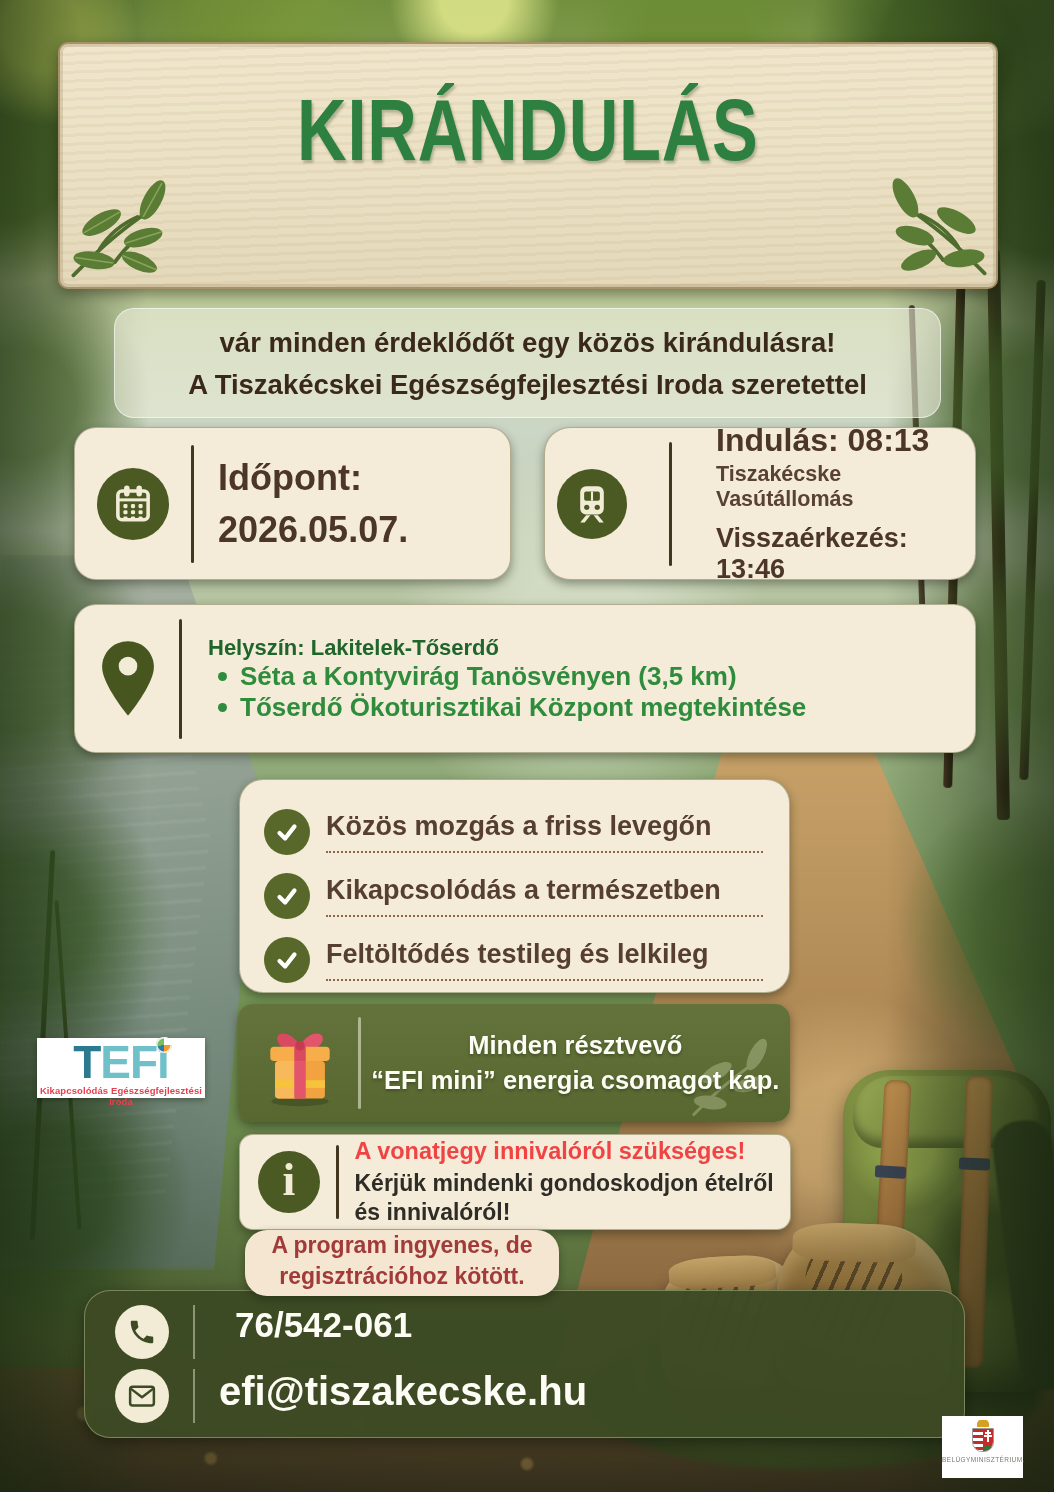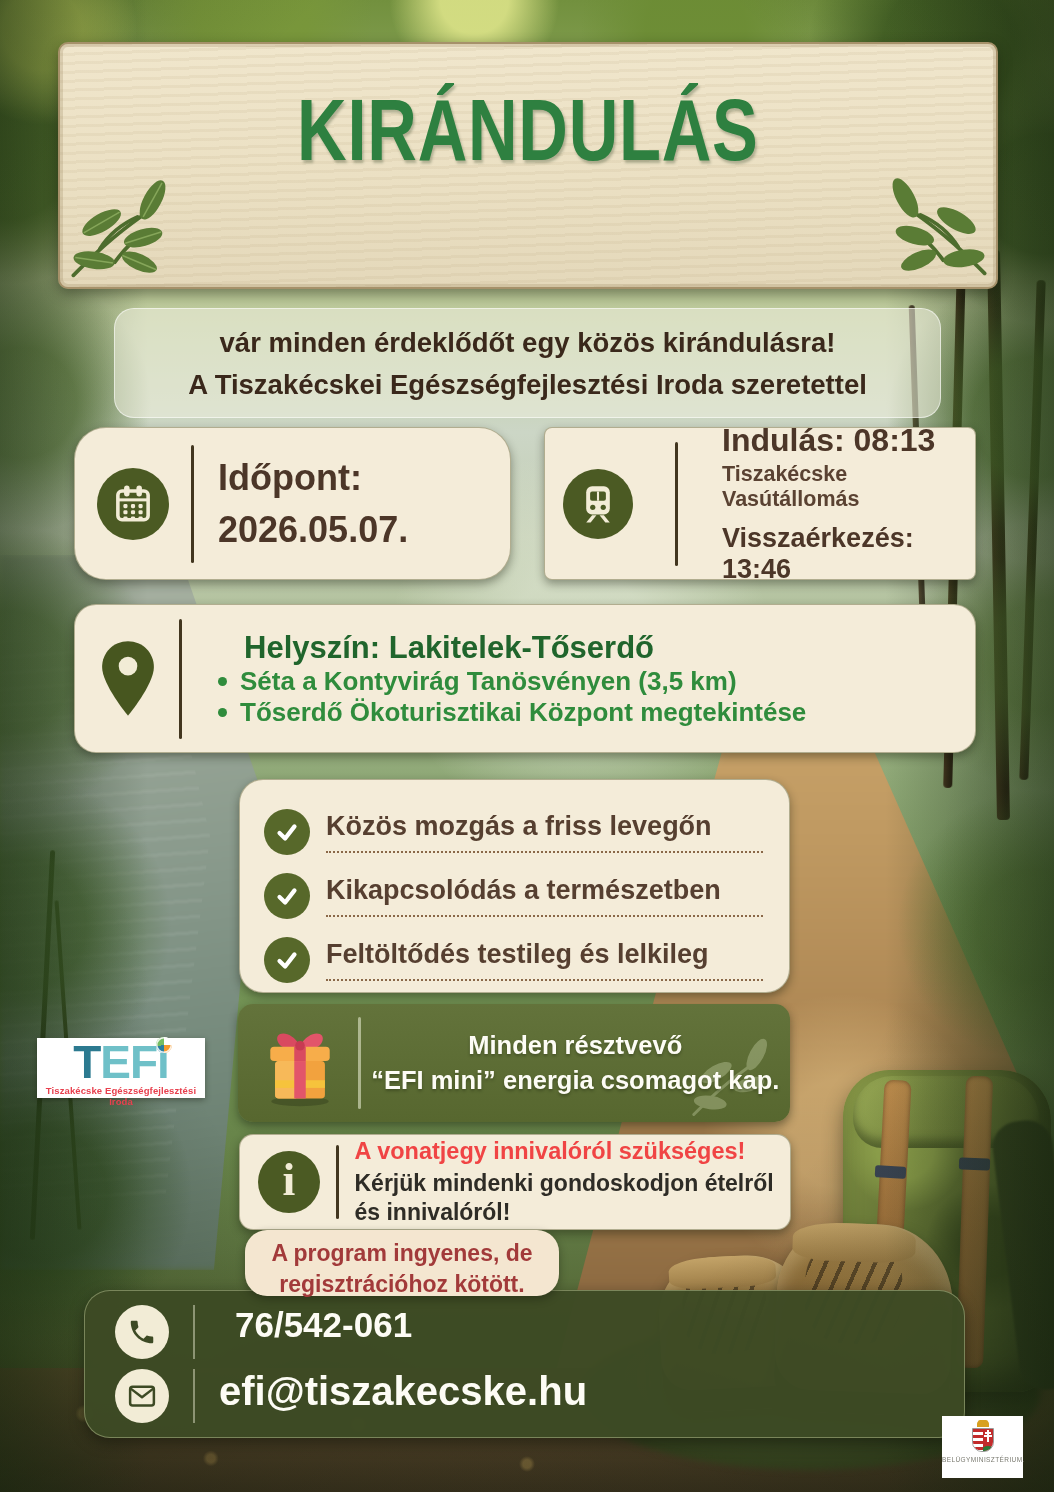--- a/index.html
+++ b/index.html
@@ -122,38 +122,38 @@
   .intro p{margin:0;font-size:27.5px;font-weight:bold;color:#3a281b;line-height:1.52;}
 
   
   .card{position:absolute;background:var(--cream-card,#f4ecd9);
     border:1.5px solid rgba(110,110,70,.5);
     box-shadow:0 4px 10px rgba(20,26,10,.4);box-sizing:border-box;}
   .iconc{border-radius:50%;background:var(--olive-icon,#4b5a23);
     display:flex;align-items:center;justify-content:center;flex:none;}
   .vdiv{flex:none;background:#42361f;border-radius:2px;}
 
-  .date-card{left:74px;top:427px;width:437px;height:153px;border-radius:32px;
+  .date-card{left:74px;top:427px;width:437px;height:153px;border-radius:22px;
     display:flex;align-items:center;padding-left:22px;}
   .date-card .iconc{width:72px;height:72px;}
   .date-card .vdiv{width:3px;height:118px;margin:0 24px 0 22px;}
   .date-card .txt{font-size:36px;font-weight:bold;color:var(--brown-text,#4c3628);line-height:1.42;}
 
-  .depart-card{left:544px;top:427px;width:432px;height:153px;border-radius:8px;
-    display:flex;align-items:center;padding-left:18px;gap:24px;}
+  .depart-card{left:544px;top:427px;width:432px;height:153px;border-radius:26px;
+    display:flex;align-items:center;padding-left:12px;gap:24px;}
   .depart-card .iconc{width:70px;height:70px;}
   .depart-card .vdiv{width:3px;height:124px;margin:0 20px 0 18px;}
   .depart-card .l1{font-size:32px;font-weight:bold;color:var(--brown-text,#4c3628);}
   .depart-card .l2{font-size:21.5px;font-weight:bold;color:#5a4232;margin-top:3px;}
   .depart-card .l3{font-size:27px;font-weight:bold;color:var(--brown-text,#4c3628);margin-top:11px;}
 
   .location-card{left:74px;top:604px;width:902px;height:149px;border-radius:22px;
     display:flex;align-items:center;padding-left:24px;}
   .location-card .vdiv{width:3px;height:120px;margin:0 26px 0 22px;}
-  .location-card .head{font-size:31px;font-weight:bold;color:var(--dark-green-heading,#20652c);margin-left:36px;}
+  .location-card .head{font-size:22px;font-weight:bold;color:var(--dark-green-heading,#20652c);}
   .bullet-row{display:flex;align-items:center;}
   .bdot{width:9px;height:9px;border-radius:50%;background:var(--bullet-green,#2f8c3c);
     margin:0 13px 0 10px;flex:none;}
   .bullet-row span+span{font-size:26px;font-weight:bold;color:var(--bullet-green,#2f8c3c);}
 
   
   .benefits-card{left:239px;top:779px;width:551px;height:214px;border-radius:24px;
     padding:20px 26px 0 24px;}
   .brow{display:flex;align-items:center;height:64px;}
   .chk{width:46px;height:46px;border-radius:50%;background:#57682a;flex:none;
@@ -193,21 +193,21 @@
   .info-i{font-family:"Liberation Serif","DejaVu Serif",serif;font-weight:bold;
     font-size:46px;color:#f2ecd6;line-height:1;margin-top:-5px;}
   .info-card .vdiv{width:2.5px;height:74px;margin:0 16px;}
   .info-lines{width:430px;}
   .info-lines .w{font-size:23.5px;font-weight:bold;color:var(--warning-red,#f04444);}
   .info-lines .n{font-size:23px;font-weight:bold;color:#2e2c26;margin-top:4px;line-height:1.25;}
 
   
   .reg-card{position:absolute;left:245px;top:1230px;width:314px;height:66px;border-radius:22px;
     background:#f4e6d0;box-shadow:0 3px 8px rgba(20,26,10,.4);text-align:center;
-    box-sizing:border-box;padding-top:8px;z-index:3;}
+    box-sizing:border-box;z-index:3;}
   .reg-card p{margin:0;font-size:23px;font-weight:bold;color:var(--maroon-text,#a23a3a);line-height:1.33;}
 
   
   .footer{position:absolute;left:84px;top:1290px;width:881px;height:148px;border-radius:26px;
     background:rgba(61,74,36,.97);border:1.5px solid rgba(212,222,172,.4);
     box-shadow:0 5px 14px rgba(14,18,8,.5);box-sizing:border-box;padding:14px 0 0 30px;z-index:2;}
   .frow{display:flex;align-items:flex-start;height:60px;}
   .frow+.frow{margin-top:4px;}
   .fcircle{width:54px;height:54px;border-radius:50%;background:#f2ecd6;flex:none;
     display:flex;align-items:center;justify-content:center;}
@@ -434,21 +434,21 @@
     </svg>
   </section>
 
   <div class="tefi">
     <div class="tefi-word">
       <span class="lt">T</span>
         <span class="ll">E</span>
         <span class="ll">F</span>
         <span class="tefi-i"><span class="ll">i</span><span class="tefi-globe"></span></span>
     </div>
-    <div class="tefi-sub">Tiszakécske Egészségfejlesztési Iroda</div>
+    <div class="tefi-sub">Kikapcsolódás Egészségfejlesztési Iroda</div>
   </div>
 
   <section class="card info-card">
     <div class="iconc">
       <span class="info-i">i</span>
     </div>
     <div class="vdiv"></div>
     <div class="info-lines">
       <div class="w">A vonatjegy innivalóról szükséges!</div>
       <div class="n">Kérjük mindenki gondoskodjon ételről</div>

